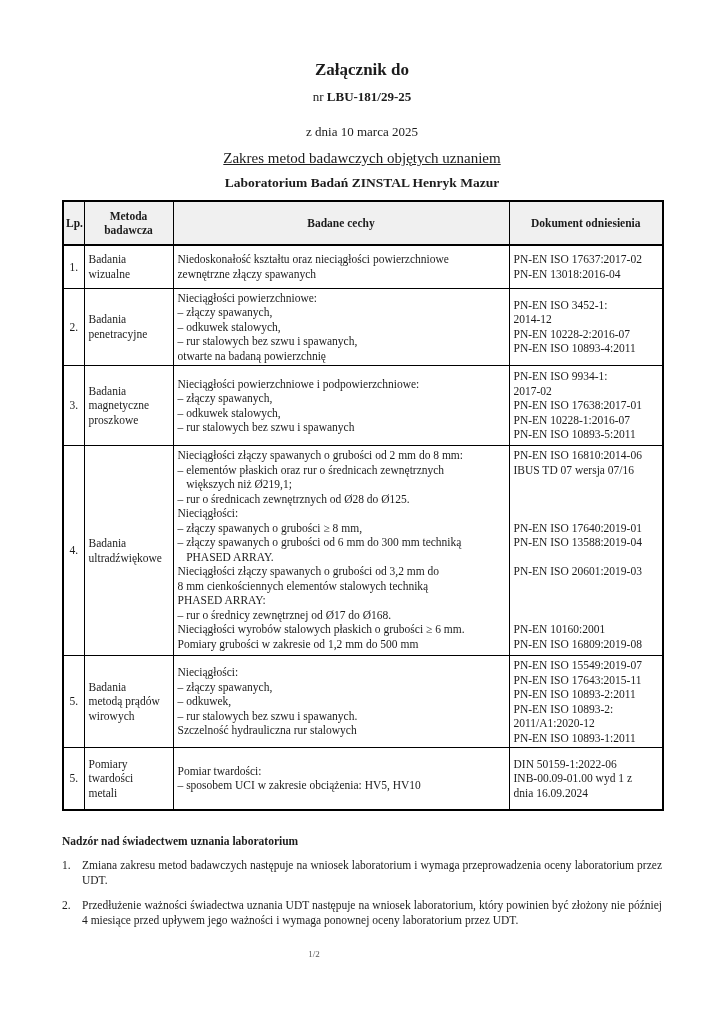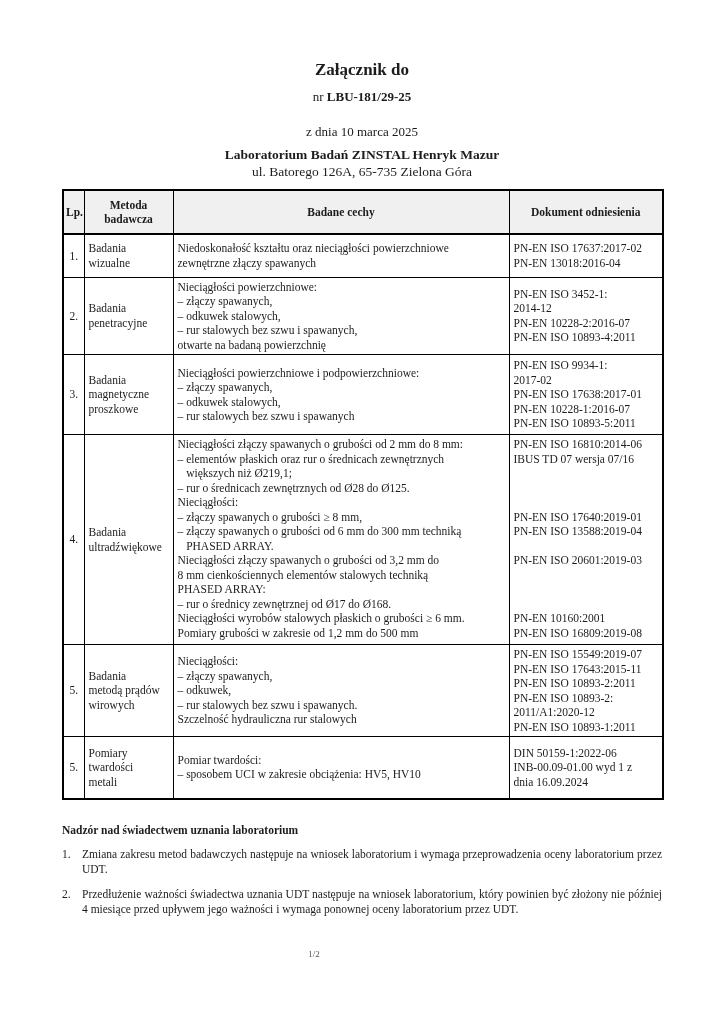--- a/index.html
+++ b/index.html
@@ -125,22 +125,22 @@
 <div class="page">
 
   <div class="doc-header">
     <div class="doc-title">
       <div>Załącznik do</div>
     </div>
     <div class="nr-line">
       <span>nr </span><span class="bold">LBU-181/29-25</span>
     </div>
     <div class="date-line">z dnia 10 marca 2025</div>
+    <div class="scope-heading">Zakres metod badawczych objętych uznaniem</div>
     <div class="lab-name">Laboratorium Badań ZINSTAL Henryk Mazur</div>
-    <div class="lab-address">ul. Batorego 126A, 65-735 Zielona Góra</div>
   </div>
 
   <table class="methods">
     <colgroup>
       <col class="c-lp">
         <col class="c-method">
         <col class="c-features">
         <col class="c-documents">
     </colgroup>
     <thead>

